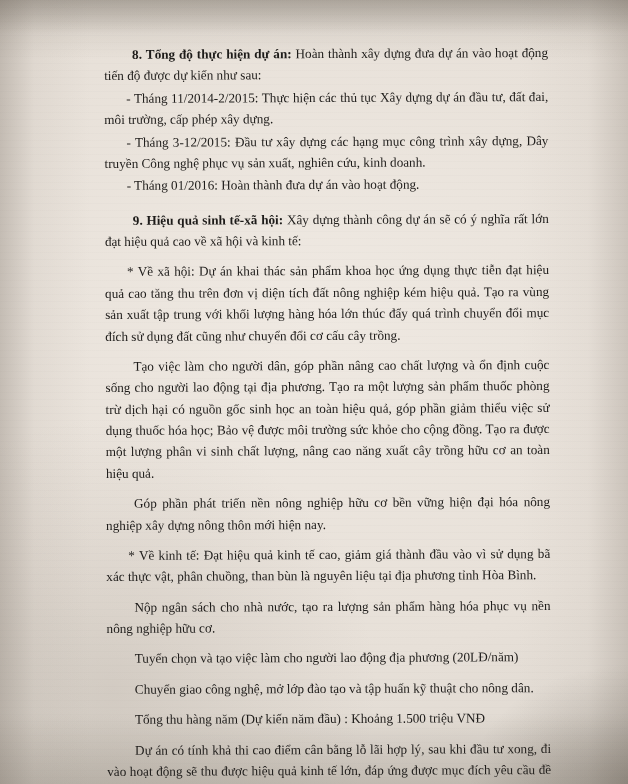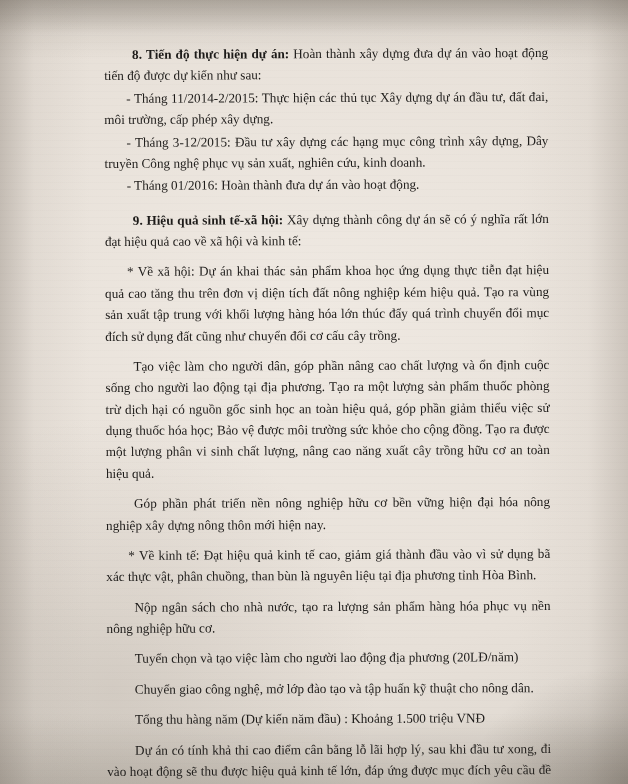--- a/index.html
+++ b/index.html
@@ -129,21 +129,21 @@
 
 <div id="page-photo">
 
   <div id="top-shadow"></div>
   <div id="corner-shadow"></div>
 
   <div id="text-body" class="line-skew">
 
     <p class="para">
       <span class="num">8.</span>
-      <span class="heading">Tiến độ thực hiện dự án:</span>
+      <span class="heading">Tổng độ thực hiện dự án:</span>
       <span>Hoàn thành xây dựng đưa dự án vào hoạt động tiến độ được dự kiến như sau:</span>
     </p>
     <p class="para dash">- Tháng 11/2014-2/2015: Thực hiện các thủ tục Xây dựng dự án đầu tư, đất đai, môi trường, cấp phép xây dựng.</p>
     <p class="para dash">- Tháng 3-12/2015: Đầu tư xây dựng các hạng mục công trình xây dựng, Dây truyền Công nghệ phục vụ sản xuất, nghiên cứu, kinh doanh.</p>
     <p class="para dash">- Tháng 01/2016: Hoàn thành đưa dự án vào hoạt động.</p>
 
     <p class="para biggap">
       <span class="num">9.</span>
       <span class="heading">Hiệu quả sinh tế-xã hội:</span>
       <span>Xây dựng thành công dự án sẽ có ý nghĩa rất lớn đạt hiệu quả cao về xã hội và kinh tế:</span>

